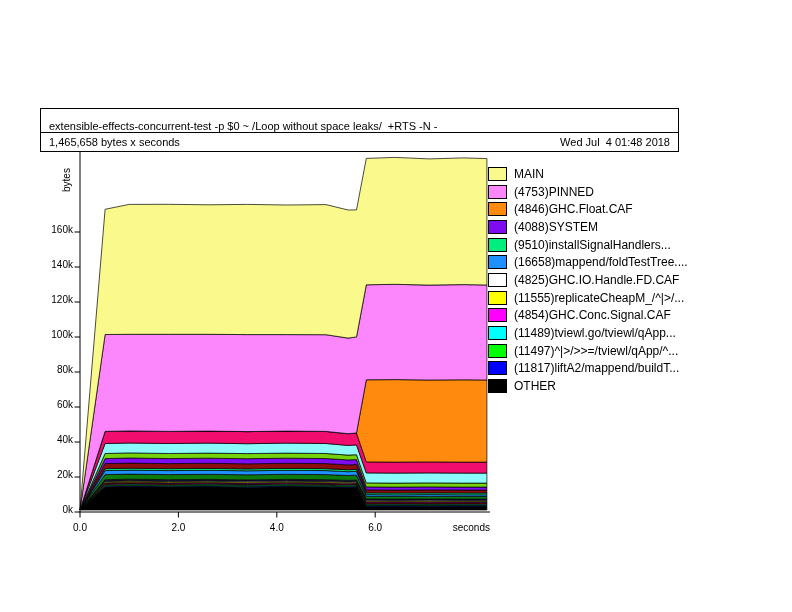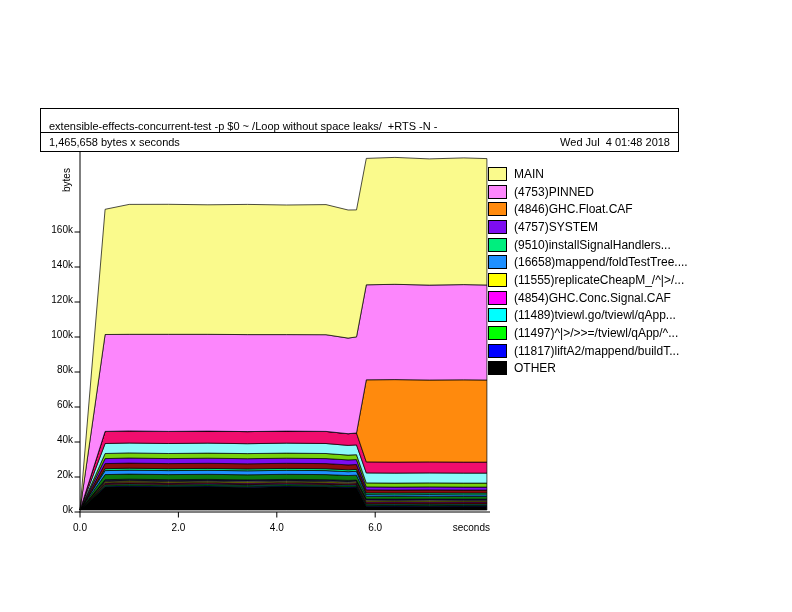--- a/index.html
+++ b/index.html
@@ -110,29 +110,33 @@
     <div class="lg-row">
       <span class="lg-swatch" style="background: rgb(252, 134, 252);"></span>
       <span class="lg-label">(4753)PINNED</span>
     </div>
     <div class="lg-row">
       <span class="lg-swatch" style="background: rgb(255, 138, 13);"></span>
       <span class="lg-label">(4846)GHC.Float.CAF</span>
     </div>
     <div class="lg-row">
       <span class="lg-swatch" style="background: rgb(125, 13, 240);"></span>
-      <span class="lg-label">(4757)SYSTEM</span>
+      <span class="lg-label">(4088)SYSTEM</span>
     </div>
     <div class="lg-row">
       <span class="lg-swatch" style="background: rgb(0, 238, 126);"></span>
       <span class="lg-label">(9510)installSignalHandlers...</span>
     </div>
     <div class="lg-row">
       <span class="lg-swatch" style="background: rgb(30, 144, 255);"></span>
       <span class="lg-label">(16658)mappend/foldTestTree....</span>
+    </div>
+    <div class="lg-row">
+      <span class="lg-swatch" style="background: rgb(255, 255, 255);"></span>
+      <span class="lg-label">(4825)GHC.IO.Handle.FD.CAF</span>
     </div>
     <div class="lg-row">
       <span class="lg-swatch" style="background: rgb(255, 255, 0);"></span>
       <span class="lg-label">(11555)replicateCheapM_/^|&gt;/...</span>
     </div>
     <div class="lg-row">
       <span class="lg-swatch" style="background: rgb(255, 0, 255);"></span>
       <span class="lg-label">(4854)GHC.Conc.Signal.CAF</span>
     </div>
     <div class="lg-row">

